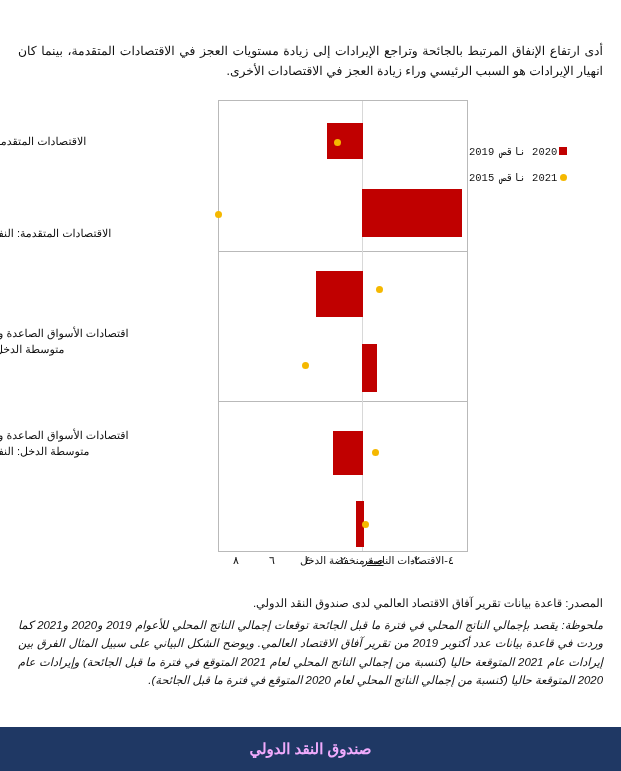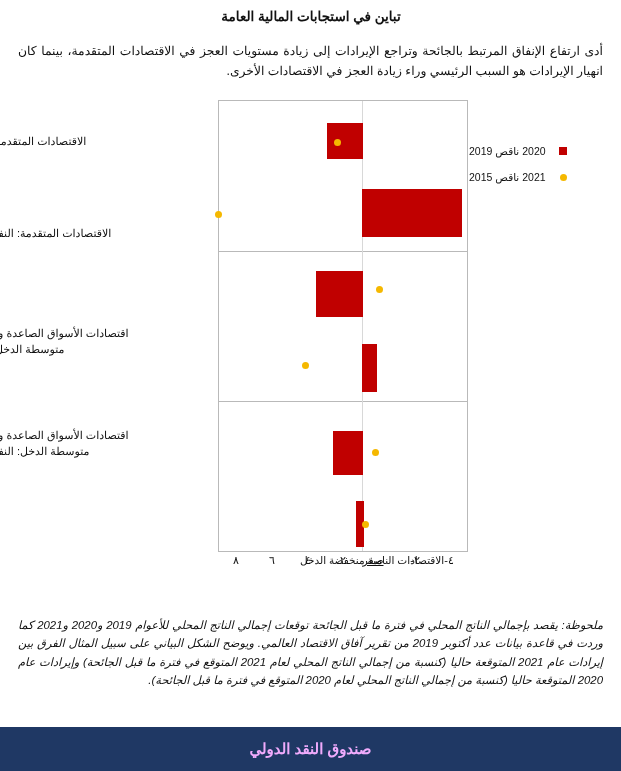--- a/index.html
+++ b/index.html
@@ -122,20 +122,21 @@
     position: absolute;
     left: 340px;
     top: 32px;
     font-size: 10.5px;
     direction: rtl;
     color: #111;
   }
   .legend-row {
     position: absolute;
     white-space: nowrap;
+    font-family: Liberation Mono, monospace;
   }
   .legend-sq {
     position: absolute;
     width: 8px;
     height: 8px;
     background: #c00000;
   }
   .legend-dot {
     position: absolute;
     width: 7px;
@@ -182,21 +183,20 @@
     font-size: 15px;
     font-weight: bold;
     direction: rtl;
   }
 </style>
 </head>
 <body>
 
 <div class="page">
 
-  <div class="title">تباين في استجابات المالية العامة</div>
 
   <div class="intro">أدى ارتفاع الإنفاق المرتبط بالجائحة وتراجع الإيرادات إلى زيادة مستويات العجز في الاقتصادات المتقدمة، بينما كان انهيار الإيرادات هو السبب الرئيسي وراء زيادة العجز في الاقتصادات الأخرى.</div>
 
   <div class="chart-wrap">
 
     <div class="plot-box">
 
       <div class="panel-div" style="top:150px;"></div>
       <div class="panel-div" style="top:300px;"></div>
 
@@ -243,18 +243,19 @@
       <div class="tick" style="left:90px;">٤</div>
       <div class="tick" style="left:125px;">٢</div>
       <div class="tick" style="left:155px;text-decoration:underline;">صفر</div>
       <div class="tick" style="left:197px;">٢-</div>
       <div class="tick" style="left:231px;">٤-</div>
     </div>
 
     <div class="axis-note">الاقتصادات النامية منخفضة الدخل</div>
   </div>
 
+  <div class="source">المصدر: قاعدة بيانات تقرير آفاق الاقتصاد العالمي لدى صندوق النقد الدولي.</div>
   <div class="note">ملحوظة: يقصد بإجمالي الناتج المحلي في فترة ما قبل الجائحة توقعات إجمالي الناتج المحلي للأعوام 2019 و2020 و2021 كما وردت في قاعدة بيانات عدد أكتوبر 2019 من تقرير آفاق الاقتصاد العالمي. ويوضح الشكل البياني على سبيل المثال الفرق بين إيرادات عام 2021 المتوقعة حاليا (كنسبة من إجمالي الناتج المحلي لعام 2021 المتوقع في فترة ما قبل الجائحة) وإيرادات عام 2020 المتوقعة حاليا (كنسبة من إجمالي الناتج المحلي لعام 2020 المتوقع في فترة ما قبل الجائحة).</div>
 
   <div class="footer-bar">
     <span class="footer-text">صندوق النقد الدولي</span>
   </div>
 </div>
 
 </body></html>

